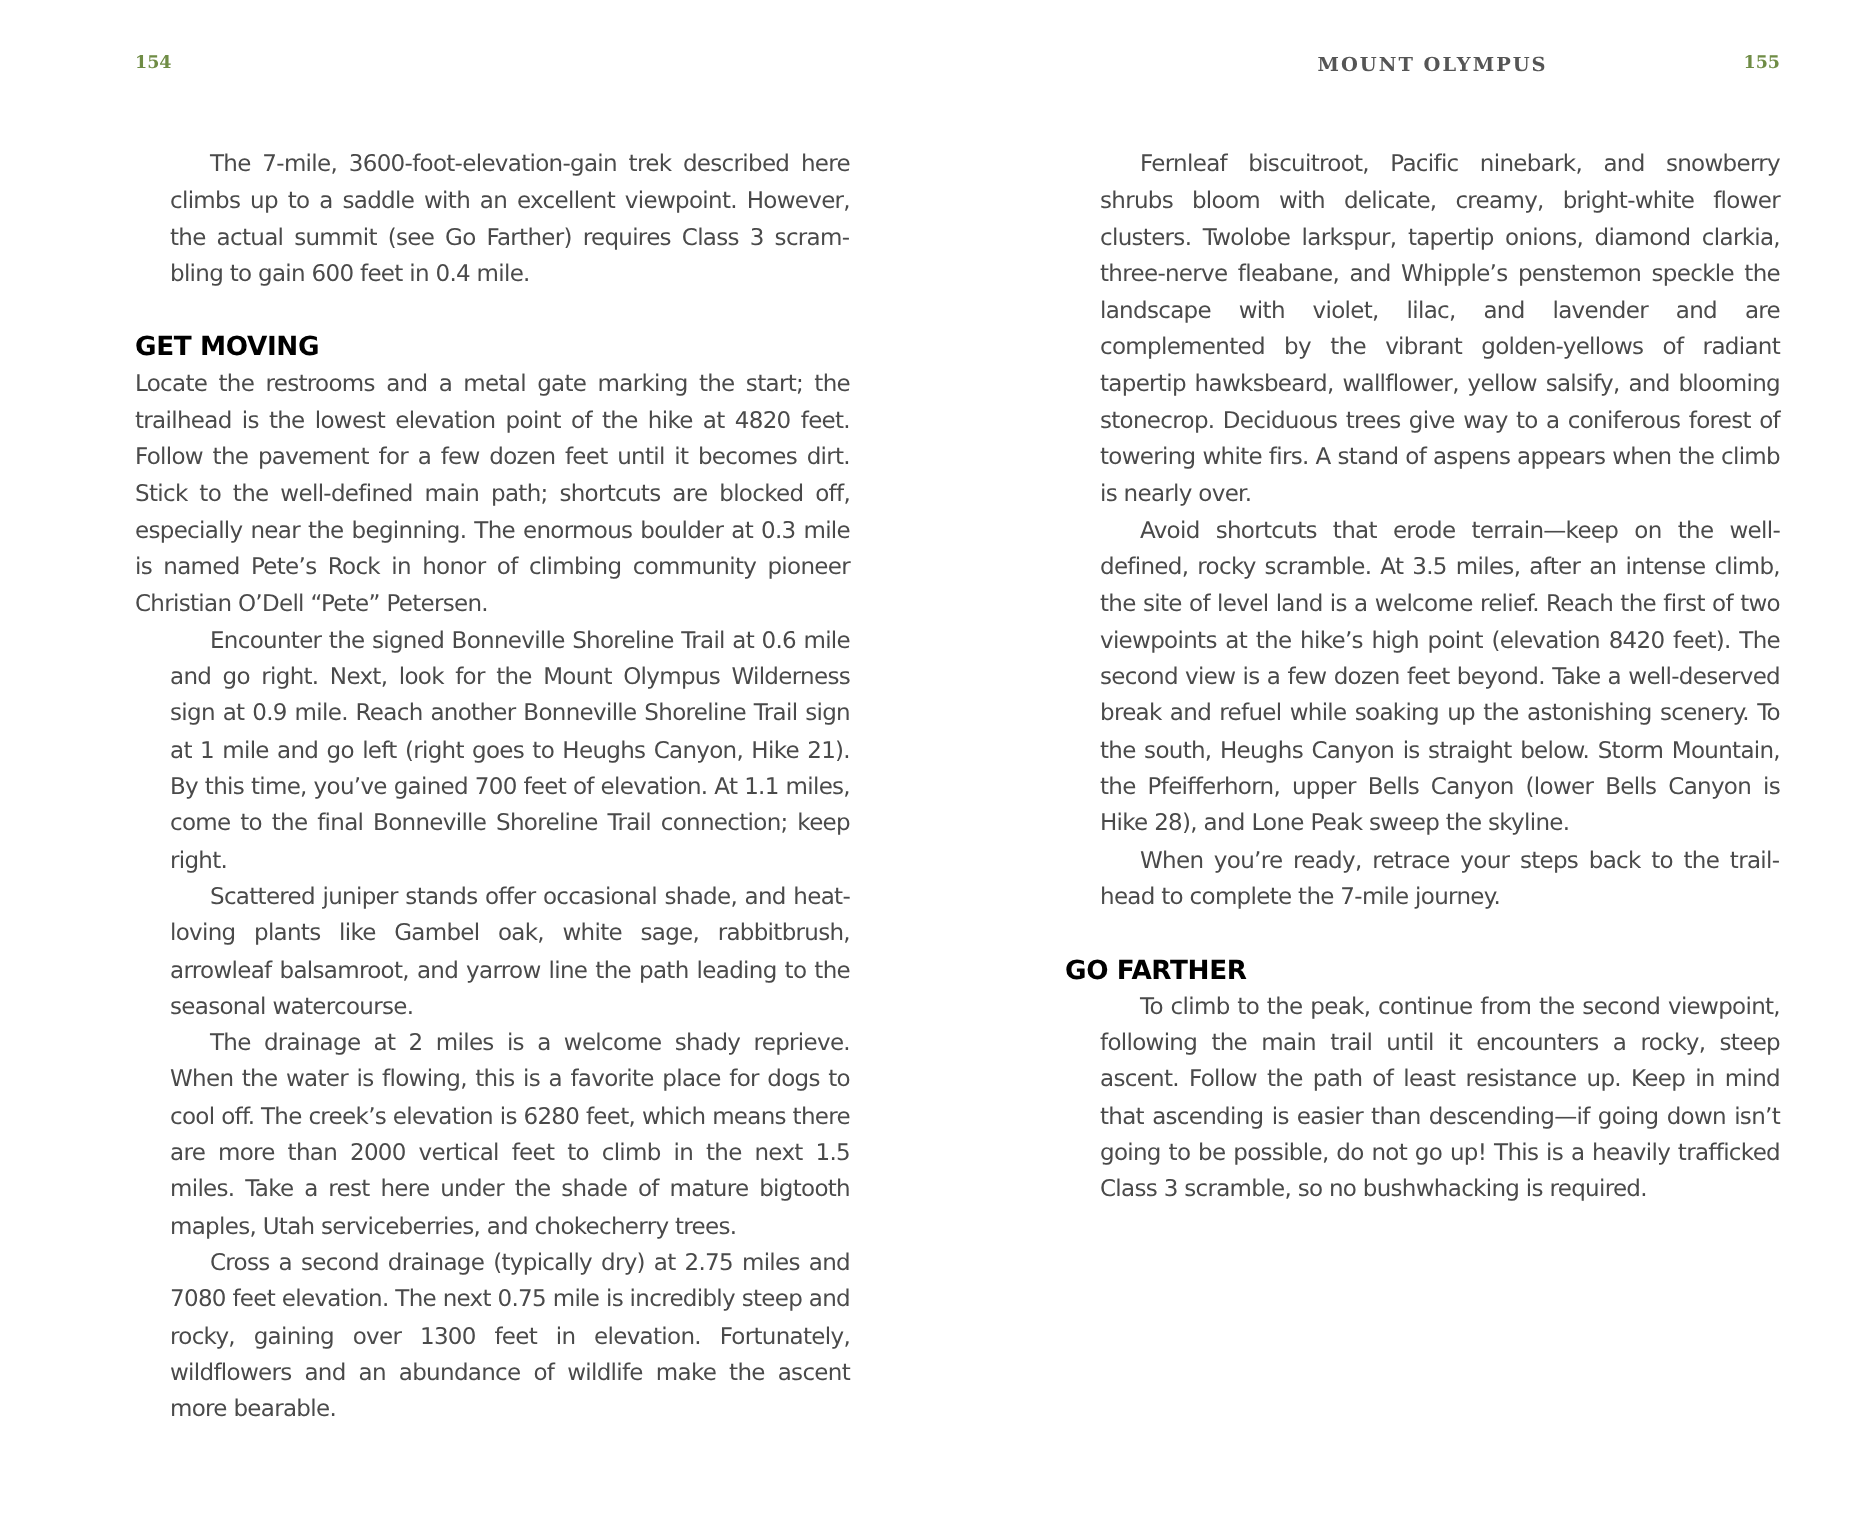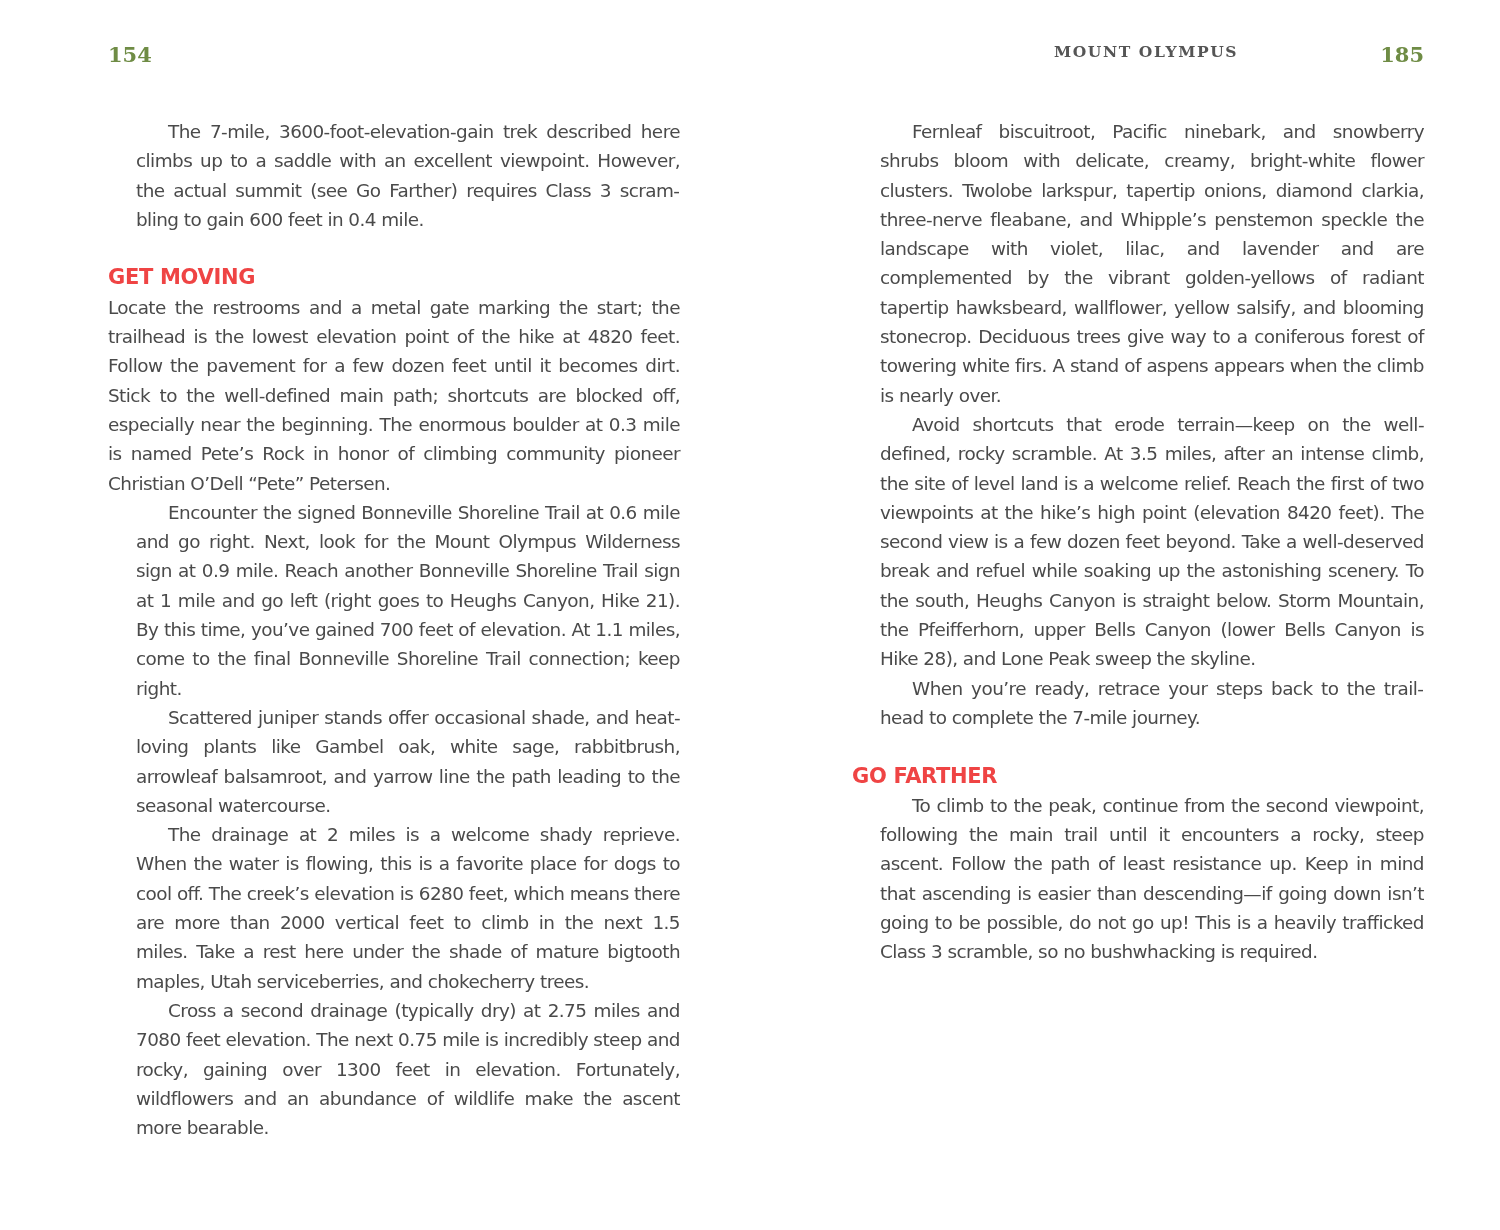--- a/index.html
+++ b/index.html
@@ -5,30 +5,30 @@
   html, body { margin: 0; padding: 0; background: #ffffff; }
   body { width: 1500px; height: 1230px; position: relative; overflow: hidden;
          font-family: "DejaVu Sans", sans-serif; color: #4a4a4a; }
   .page { position: absolute; top: 0; height: 1230px; }
   .page.left { left: 108px; width: 572px; }
   .page.right { left: 852px; width: 572px; }
   .running-head { position: absolute; top: 42px; left: 0; right: 0; height: 24px;
                   font-family: "DejaVu Serif", serif; font-weight: bold; font-size: 15.5px;
                   letter-spacing: 1.6px; color: #555555; }
   .folio { position: absolute; top: 0; color: #6f8c45; font-family: "DejaVu Serif", serif;
-           font-weight: bold; font-size: 21px; letter-spacing: 0; }
+           font-weight: bold; font-size: 14px; letter-spacing: 0; }
   .left .folio { left: 0; }
   .right .folio { right: 0; }
   .left .chapter-title { position: absolute; left: 105px; top: 0; white-space: nowrap; }
   .right .chapter-title { position: absolute; left: 202px; top: 0; white-space: nowrap; }
   .body { position: absolute; top: 117px; left: 0; width: 572px; }
   p { margin: 0; font-size: 18.4px; line-height: 29.3px; text-align: justify;
       letter-spacing: -0.55px; word-spacing: 0px; hyphens: manual; }
   p.indent { text-indent: 32px; margin-left: 28px; }
-  h2 { margin: 0; font-size: 21px; line-height: 29.3px; color: #ef4444; font-weight: bold;
+  h2 { margin: 0; font-size: 21px; line-height: 29.3px; color: #000000; font-weight: bold;
        letter-spacing: -0.3px; }
   .gap { height: 29.3px; }
 </style>
 </head>
 <body>
 
 <div class="page left">
   <div class="running-head">
     <span class="folio">154</span>
   </div>
@@ -40,21 +40,21 @@
     <p class="indent">Encounter the signed Bonneville Shoreline Trail at 0.6 mile and go right. Next, look for the Mount Olympus Wilder­ness sign at 0.9 mile. Reach another Bonneville Shoreline Trail sign at 1 mile and go left (right goes to Heughs Canyon, Hike 21). By this time, you’ve gained 700 feet of elevation. At 1.1 miles, come to the final Bonneville Shoreline Trail connec­tion; keep right.</p>
     <p class="indent">Scattered juniper stands offer occasional shade, and heat-loving plants like Gambel oak, white sage, rabbitbrush, arrowleaf balsamroot, and yarrow line the path leading to the seasonal watercourse.</p>
     <p class="indent">The drainage at 2 miles is a welcome shady reprieve. When the water is flowing, this is a favorite place for dogs to cool off. The creek’s elevation is 6280 feet, which means there are more than 2000 vertical feet to climb in the next 1.5 miles. Take a rest here under the shade of mature bigtooth maples, Utah serviceberries, and chokecherry trees.</p>
     <p class="indent">Cross a second drainage (typically dry) at 2.75 miles and 7080 feet elevation. The next 0.75 mile is incredibly steep and rocky, gaining over 1300 feet in elevation. Fortunately, wildflowers and an abundance of wildlife make the ascent more bearable.</p>
   </div>
 </div>
 
 <div class="page right">
   <div class="running-head">
     <span class="chapter-title">MOUNT OLYMPUS</span>
-    <span class="folio">185</span>
+    <span class="folio">155</span>
   </div>
   <div class="body">
     <p class="indent">Fernleaf biscuitroot, Pacific ninebark, and snowberry shrubs bloom with delicate, creamy, bright-white flower clusters. Twolobe larkspur, tapertip onions, diamond clarkia, three-nerve fleabane, and Whipple’s penstemon speckle the landscape with violet, lilac, and lavender and are complemented by the vibrant golden-yellows of radiant tapertip hawksbeard, wall­flower, yellow salsify, and blooming stonecrop. Deciduous trees give way to a coniferous forest of towering white firs. A stand of aspens appears when the climb is nearly over.</p>
     <p class="indent">Avoid shortcuts that erode terrain—keep on the well-defined, rocky scramble. At 3.5 miles, after an intense climb, the site of level land is a welcome relief. Reach the first of two viewpoints at the hike’s high point (elevation 8420 feet). The second view is a few dozen feet beyond. Take a well-deserved break and refuel while soaking up the astonishing scenery. To the south, Heughs Canyon is straight below. Storm Mountain, the Pfeifferhorn, upper Bells Canyon (lower Bells Canyon is Hike 28), and Lone Peak sweep the skyline.</p>
     <p class="indent">When you’re ready, retrace your steps back to the trail­head to complete the 7-mile journey.</p>
     <div class="gap"></div>
     <h2>GO FARTHER</h2>
     <p class="indent">To climb to the peak, continue from the second viewpoint, following the main trail until it encounters a rocky, steep ascent. Follow the path of least resistance up. Keep in mind that ascending is easier than descending—if going down isn’t going to be possible, do not go up! This is a heavily trafficked Class 3 scramble, so no bushwhacking is required.</p>
   </div>
 </div>

